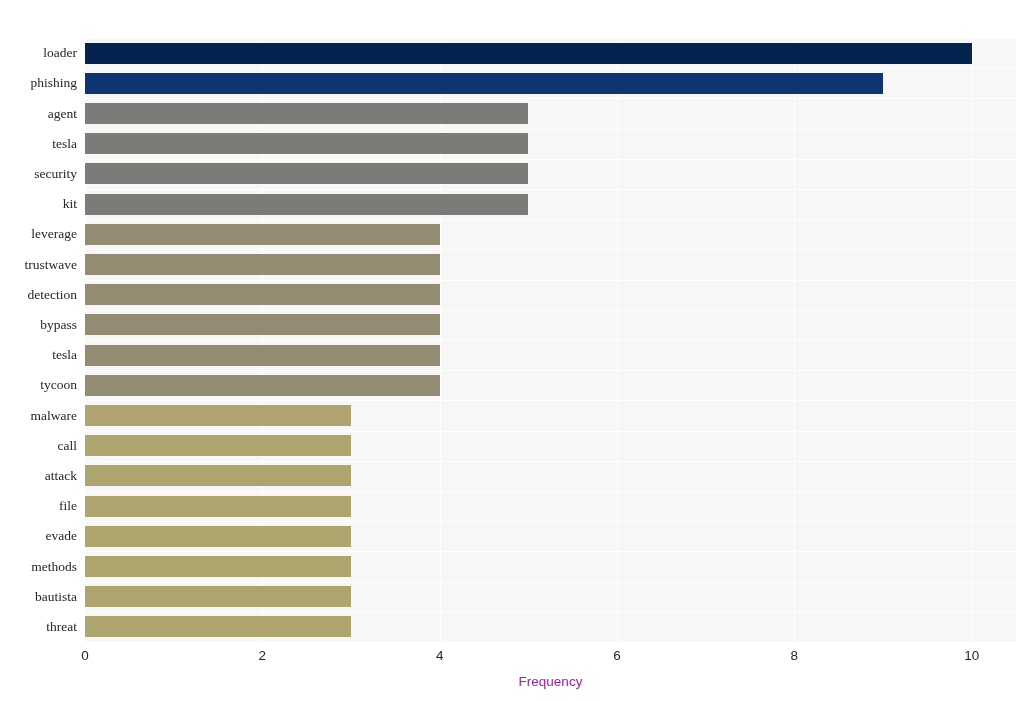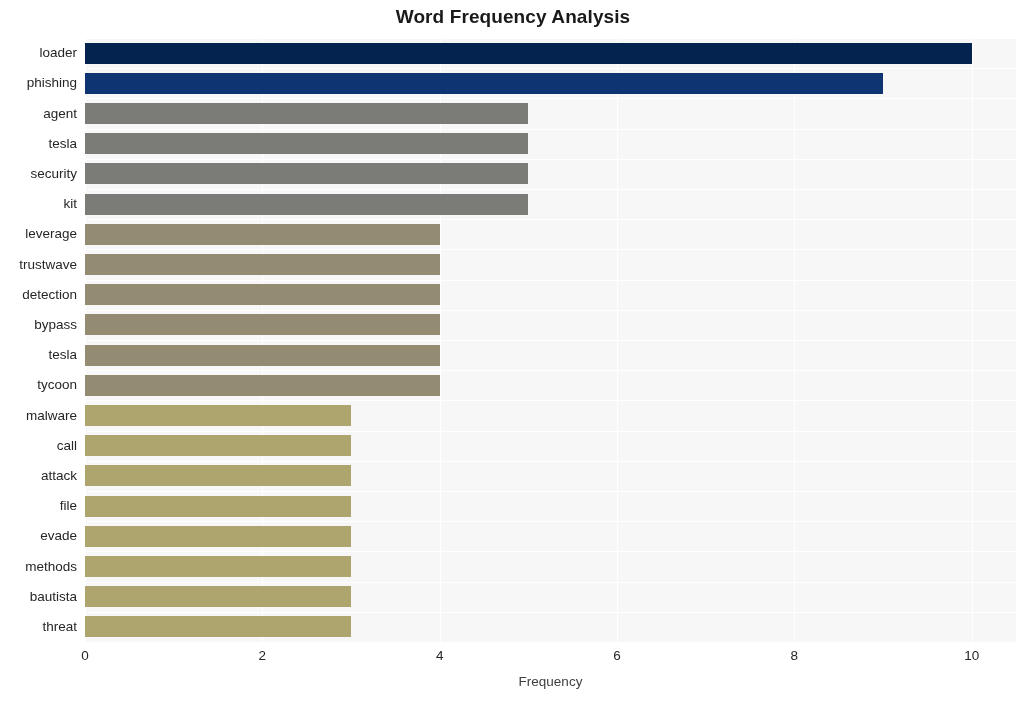--- a/index.html
+++ b/index.html
@@ -69,20 +69,21 @@
     height: 21px;
   }
 
   
   #y-labels {
     position: absolute;
     left: 0;
     top: 38px;
     width: 77px;
     height: 604px;
+    font-family: Liberation Serif, serif;
   }
   .ylabel {
     position: absolute;
     right: 0;
     width: 77px;
     text-align: right;
     font-size: 13.5px;
     color: #262626;
     line-height: 14px;
   }
@@ -103,29 +104,28 @@
     color: #262626;
     white-space: nowrap;
   }
   #x-axis-title {
     position: absolute;
     left: 85px;
     top: 674px;
     width: 931px;
     text-align: center;
     font-size: 13.5px;
-    color: #404040;
+    color: #a21caf;
   }
 </style>
 </head>
 <body>
 
 <div id="figure">
 
-  <div id="chart-title">Word Frequency Analysis</div>
 
   <div id="plot-area">
     <div id="grid-layer">
         <div class="vgrid" style="left: 0px;"></div>
         <div class="vgrid" style="left: 177.333px;"></div>
         <div class="vgrid" style="left: 354.667px;"></div>
         <div class="vgrid" style="left: 532px;"></div>
         <div class="vgrid" style="left: 709.333px;"></div>
         <div class="vgrid" style="left: 886.667px;"></div>
         <div class="hgrid" style="top: 0px;"></div>

